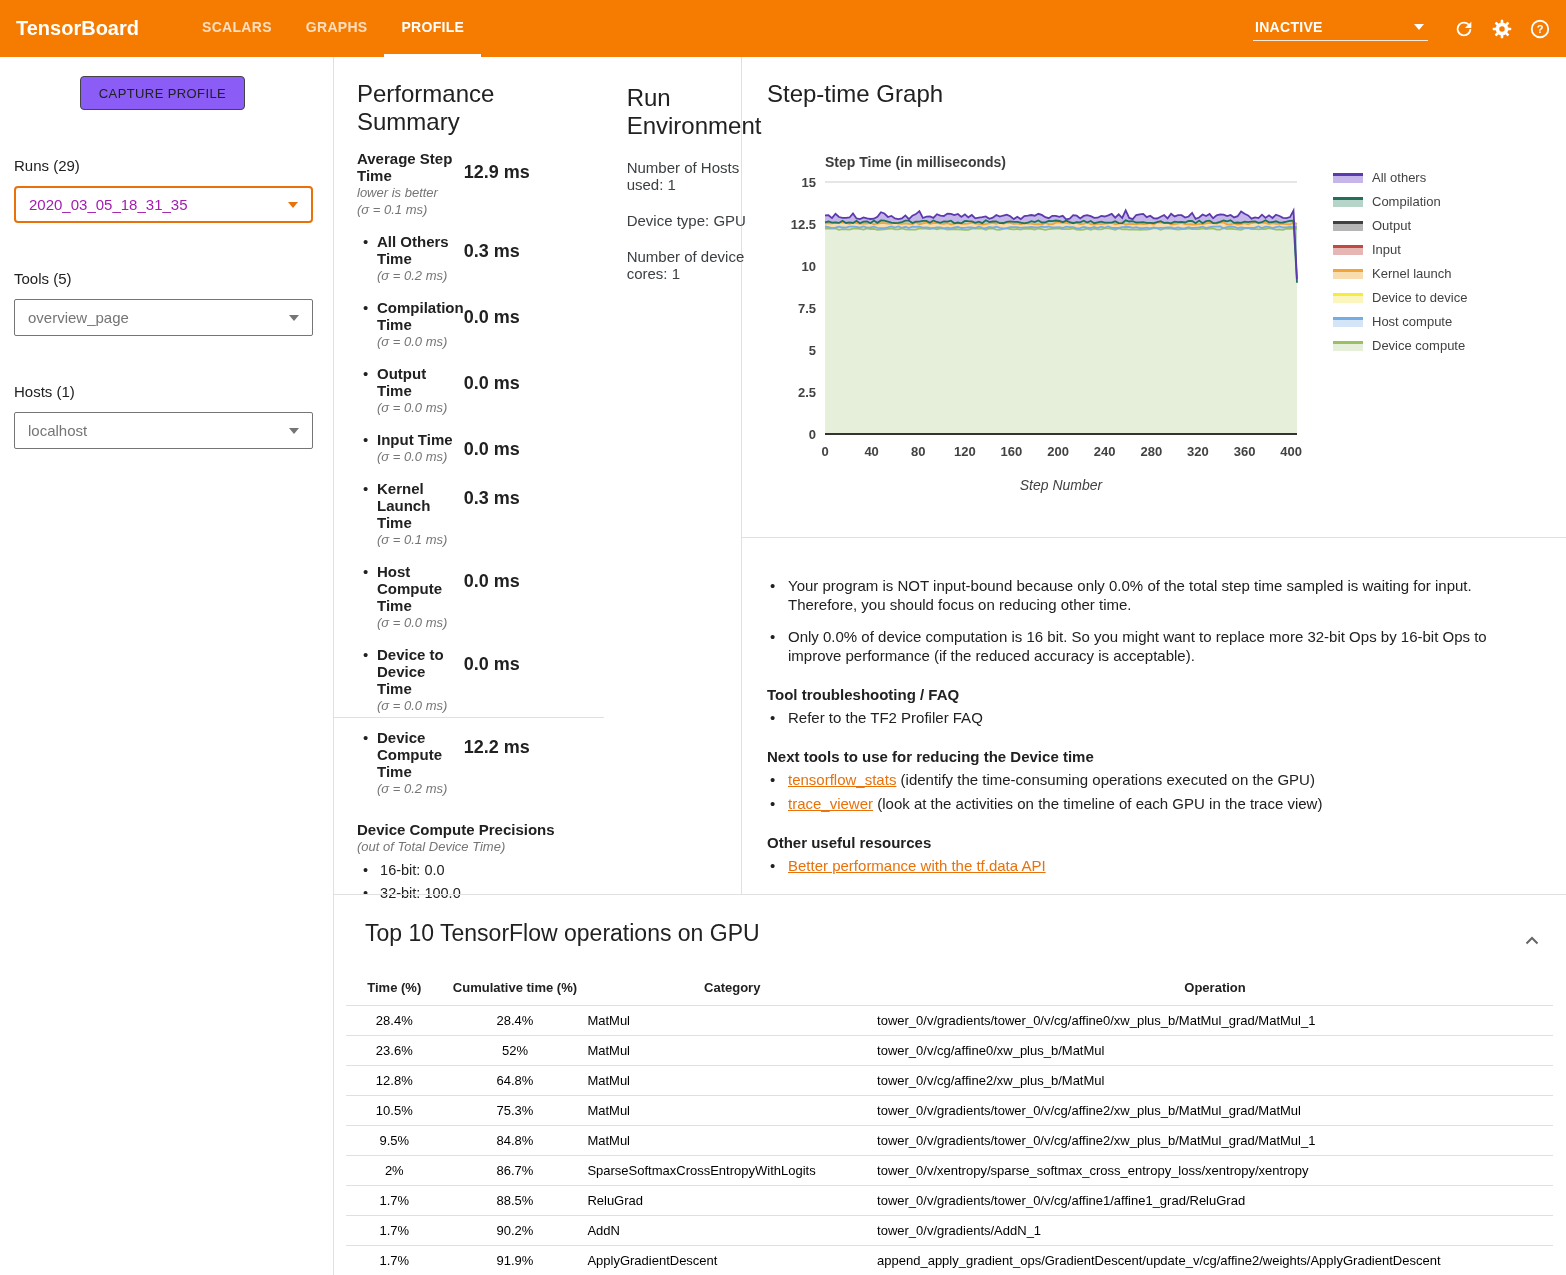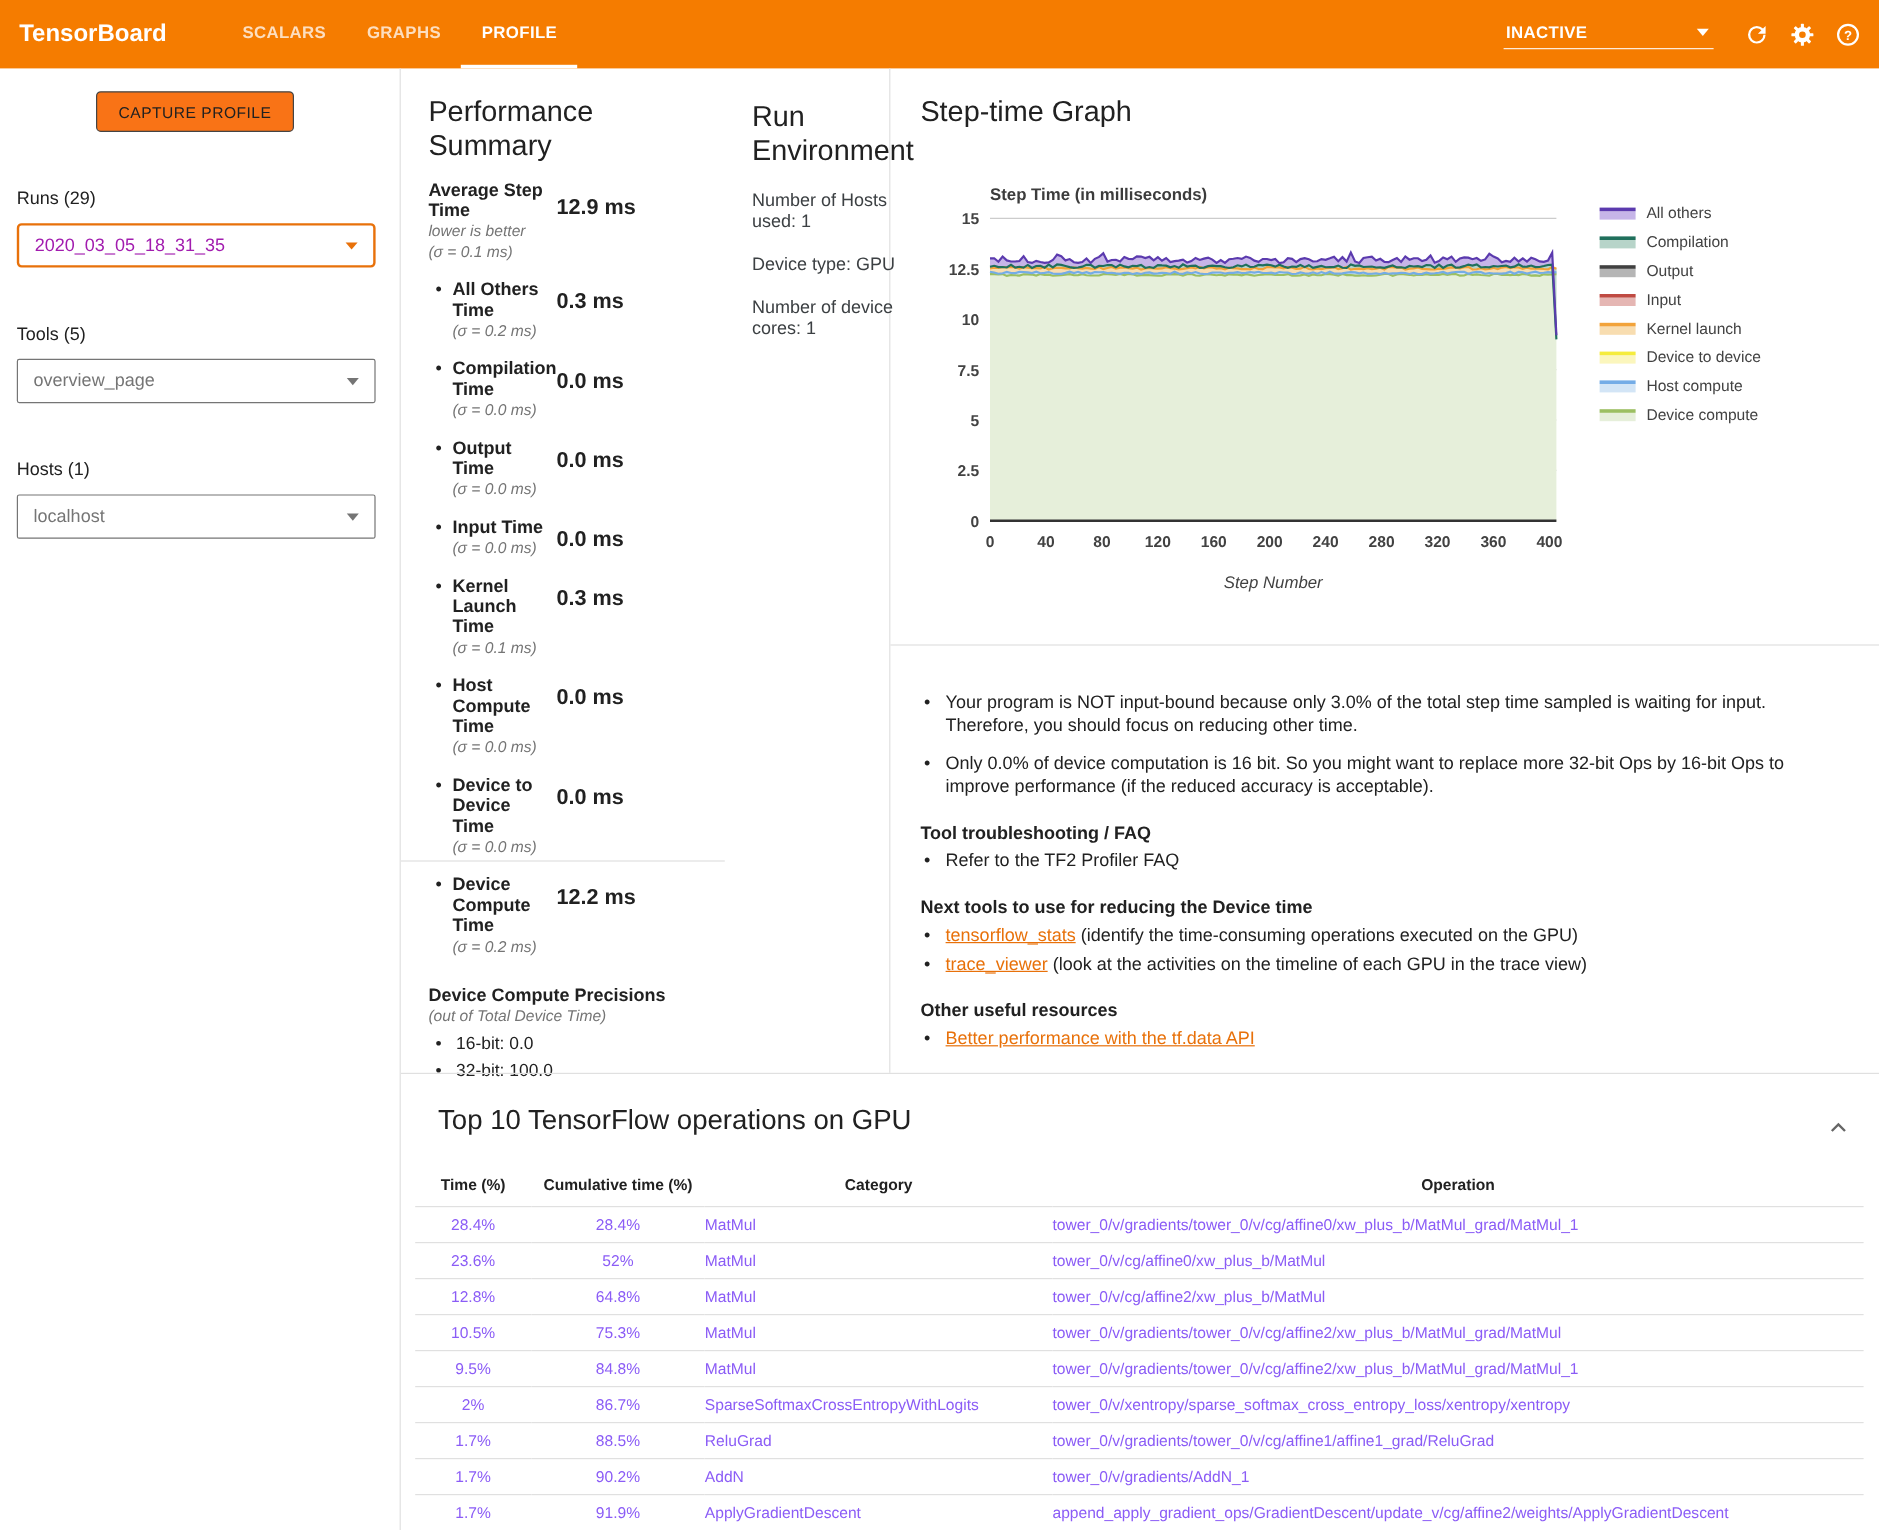--- a/index.html
+++ b/index.html
@@ -23,21 +23,21 @@
 
   
   .page { display:flex; height:1218px; }
   .sidebar { width:334px; border-right:1px solid #e0e0e0; padding-top:19px; flex:none; }
   .content { flex:1; display:flex; flex-direction:column; }
   .cols { display:flex; height:854px; }
   .left-col { width:408px; border-right:1px solid #e0e0e0; flex:none; display:flex; flex-direction:row; }
   .right-col { flex:1; display:flex; flex-direction:column; }
 
   
-  .capture-btn { display:block; margin-left:80px; width:165px; height:34px; background:#f97316;
+  .capture-btn { display:block; margin-left:80px; width:165px; height:34px; background:#8b5cf6;
     border:1px solid #444; border-radius:4px; font-size:13px; letter-spacing:.4px;
     font-family:"Liberation Sans",sans-serif; color:#212121; cursor:pointer; }
   .side-label { font-size:15px; color:#212121; margin:47px 0 12px 14px; }
   .side-select { margin:0 14px; width:299px; height:37px; border:1px solid #757575; border-radius:2px;
     display:flex; align-items:center; justify-content:space-between; padding:0 13px; cursor:pointer;
     font-size:15px; color:#757575; background:#fff; }
   .side-select .sel-caret { width:0; height:0; border-left:5px solid transparent;
     border-right:5px solid transparent; border-top:6px solid #757575; }
   .side-select.accent { border:2px solid #e8710a; border-radius:4px; color:#a21caf; }
   .side-select.accent .sel-caret { border-top-color:#e8710a; }
@@ -84,21 +84,21 @@
   .rec-item { display:flex; font-size:15px; line-height:19px; margin-top:5px; }
   .rec-item .bdot { width:21px; padding-left:3px; flex:none; }
   a.rec-link { color:#e8710a; text-decoration:underline; cursor:pointer; }
 
   
   .topops-section { border-top:1px solid #e0e0e0; padding:25px 16px 0 12px; position:relative; }
   .topops-section h2 { margin-left:19px; font-size:23px; }
   .collapse-icon { position:absolute; right:30px; top:36px; cursor:pointer; }
   table.ops { border-collapse:collapse; width:1207px; margin-top:27px; table-layout:fixed; }
   table.ops th { font-size:13px; font-weight:700; color:#212121; padding:6px 0 10px; }
-  table.ops td { font-size:13px; color:#8b5cf6; padding:7px 0; border-top:1px solid #e0e0e0;margin-top:30px; }
+  table.ops td { font-size:13px; color:#000000; padding:7px 0; border-top:1px solid #e0e0e0;margin-top:30px; }
   table.ops .c0 { width:8%; text-align:center; }
   table.ops .c1 { width:12%; text-align:center; }
   table.ops .c2 { width:24%; text-align:left; }
   table.ops .c3 { width:56%; text-align:left; }
   table.ops th.c2, table.ops th.c3 { text-align:center; }
 </style>
 </head>
 <body>
 
 <div class="navbar">
@@ -372,21 +372,21 @@
                   <span class="legend-label">Device compute</span>
                 </div>
               </div>
           </div>
         </div>
 
         <div class="recommend-section">
           <div class="rec-bullets">
             <div class="rec-bullet">
                 <span class="bdot">•</span>
-              <span>Your program is NOT input-bound because only 3.0% of the total step time sampled is waiting for input. Therefore, you should focus on reducing other time.</span>
+              <span>Your program is NOT input-bound because only 0.0% of the total step time sampled is waiting for input. Therefore, you should focus on reducing other time.</span>
               </div>
             <div class="rec-bullet">
                 <span class="bdot">•</span>
               <span>Only 0.0% of device computation is 16 bit. So you might want to replace more 32-bit Ops by 16-bit Ops to improve performance (if the reduced accuracy is acceptable).</span>
               </div>
           </div>
           <div class="rec-subhead">Tool troubleshooting / FAQ</div>
           <div class="rec-item">
               <span class="bdot">•</span>
             <span>Refer to the TF2 Profiler FAQ</span>

